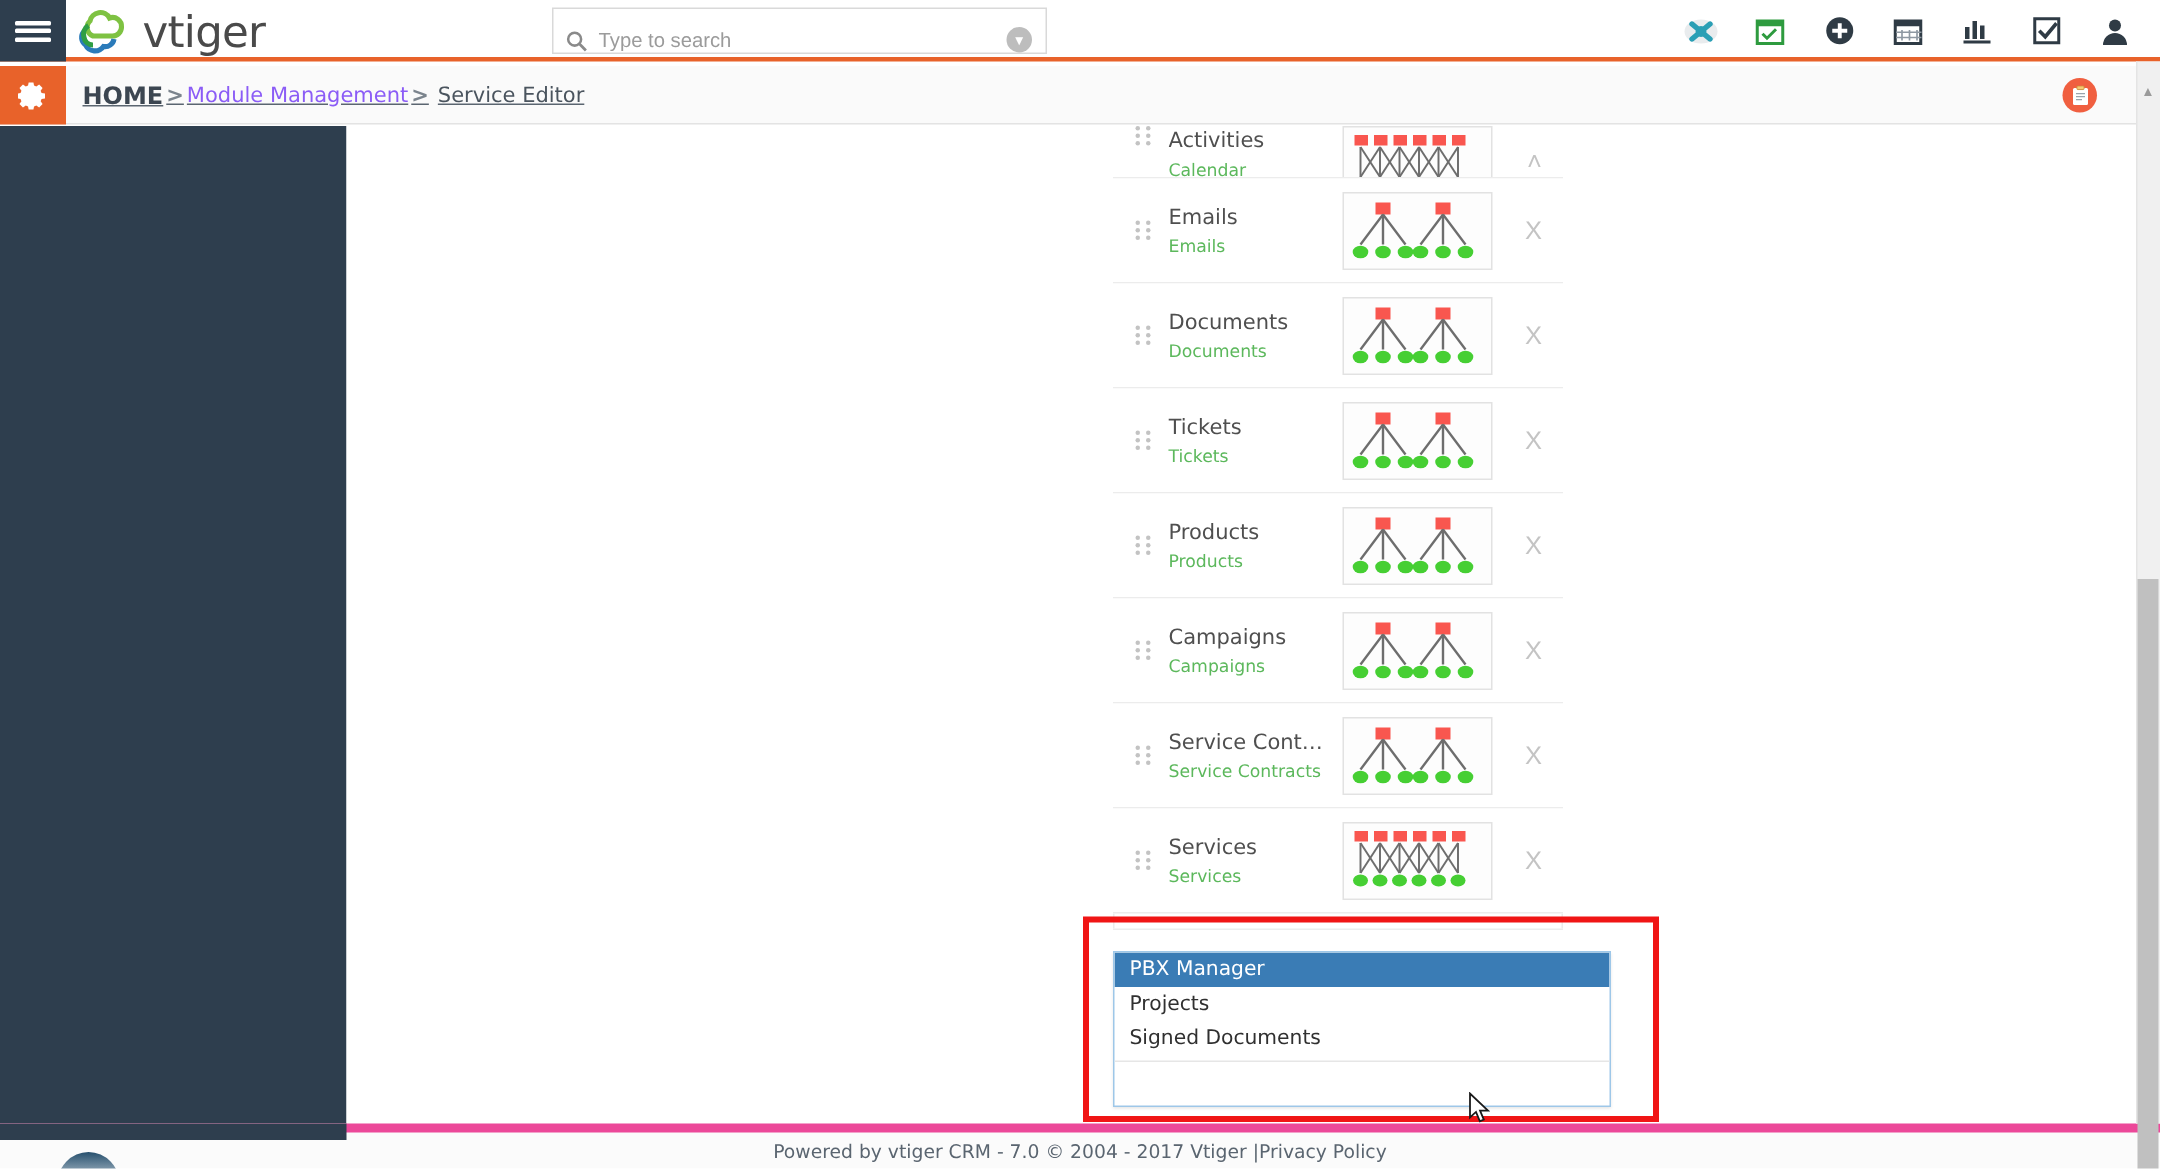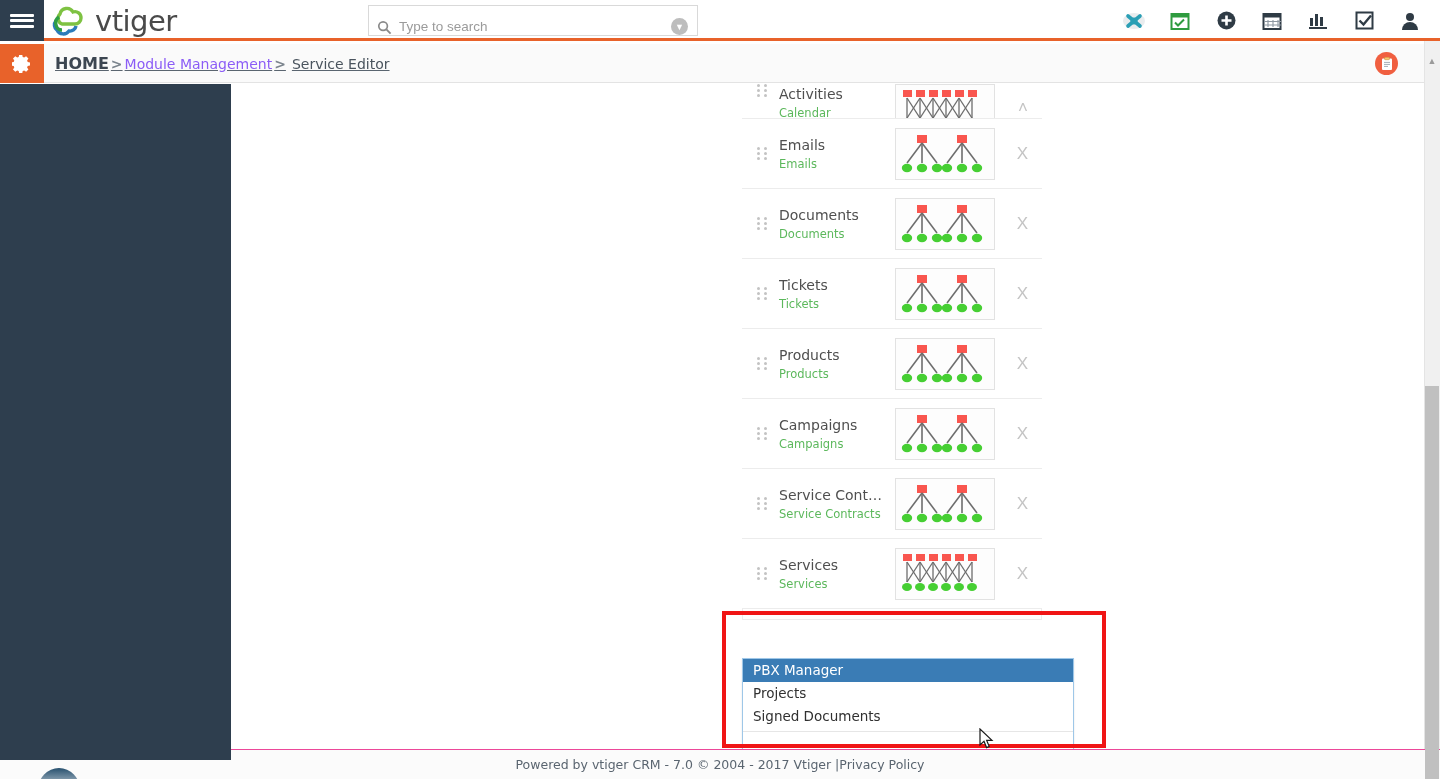--- a/index.html
+++ b/index.html
@@ -142,40 +142,39 @@
   .redbox {
     position:absolute; left:722px; top:611px; width:384px; height:137px;
     border:4px solid #f01515;
     pointer-events:none;
   }
   .dropdown {
     position:absolute; left:742px; top:634px; width:332px; height:104px;
     background:#ffffff; border:1px solid #9ec7e8;
     box-shadow:0 1px 2px rgba(0,0,0,0.10);
     overflow:hidden;
-    margin-top:24px;
   }
   .dd-opt {
     height:23px; line-height:23px; padding-left:10px;
     font-family:"DejaVu Sans", sans-serif; font-size:13.5px; color:#303030;
     cursor:pointer; white-space:nowrap;
   }
   .dd-opt.selected { background:#3a7cb5; color:#ffffff; }
   .dd-divider { position:absolute; left:0; top:72px; width:332px; height:1px; background:#e6e6e6; }
 
   
   .partialrow {
     position:absolute; left:742px; top:619px; width:300px; height:30px;
     background:#ffffff; border-top:1px solid #ececec;
   }
 
   
   .footer {
     position:absolute; left:0; top:749px; width:1440px; height:30px;
-    background:#fbfbfb; border-top:1px solid #ec4899;
+    background:#fbfbfb; border-top:6px solid #ec4899;
     display:flex; align-items:center; justify-content:center;
   }
   .footer-txt {
     font-family:"DejaVu Sans", sans-serif; font-size:12.5px; color:#5a6570;
   }
   .footer-link { color:#5a6570; text-decoration:none; cursor:pointer; }
   .footer-dark {
     position:absolute; left:0; top:749px; width:231px; height:11px; background:#2e3e4e;
   }
   .footer-blob {

